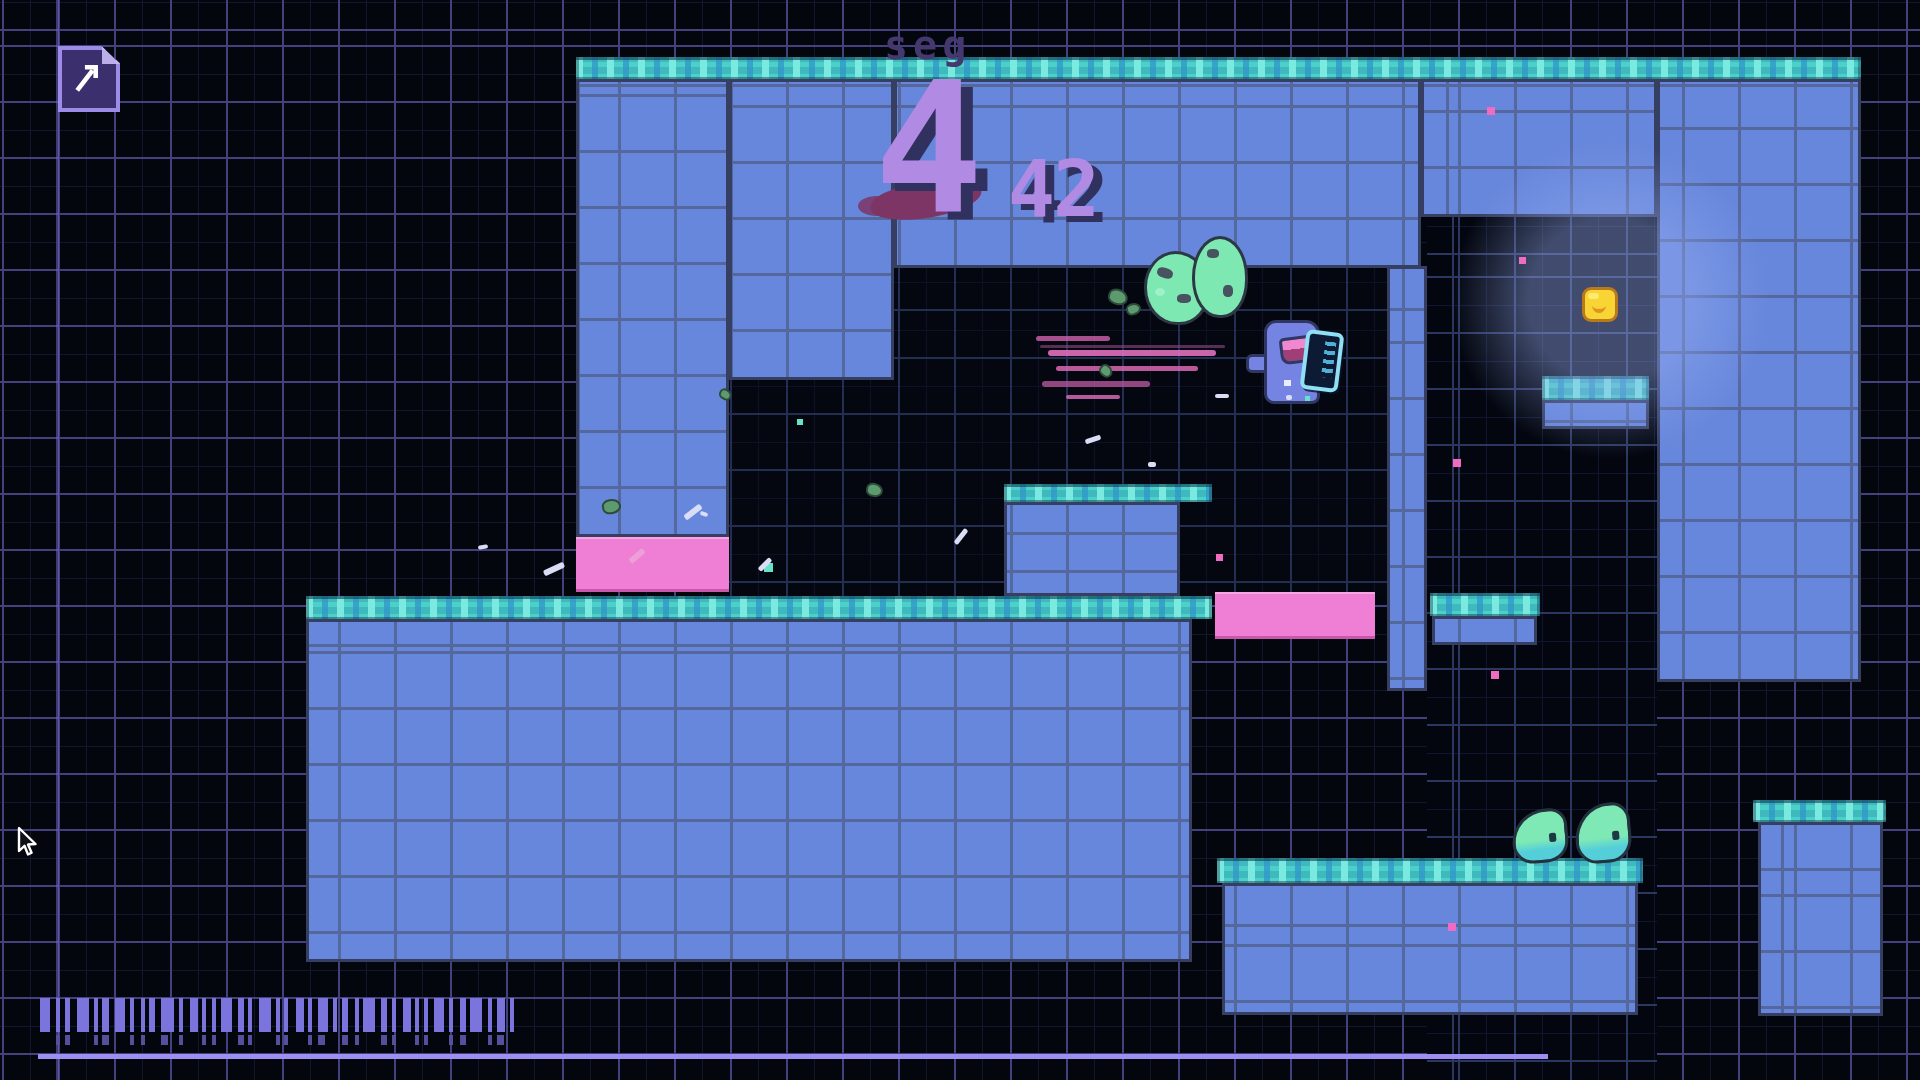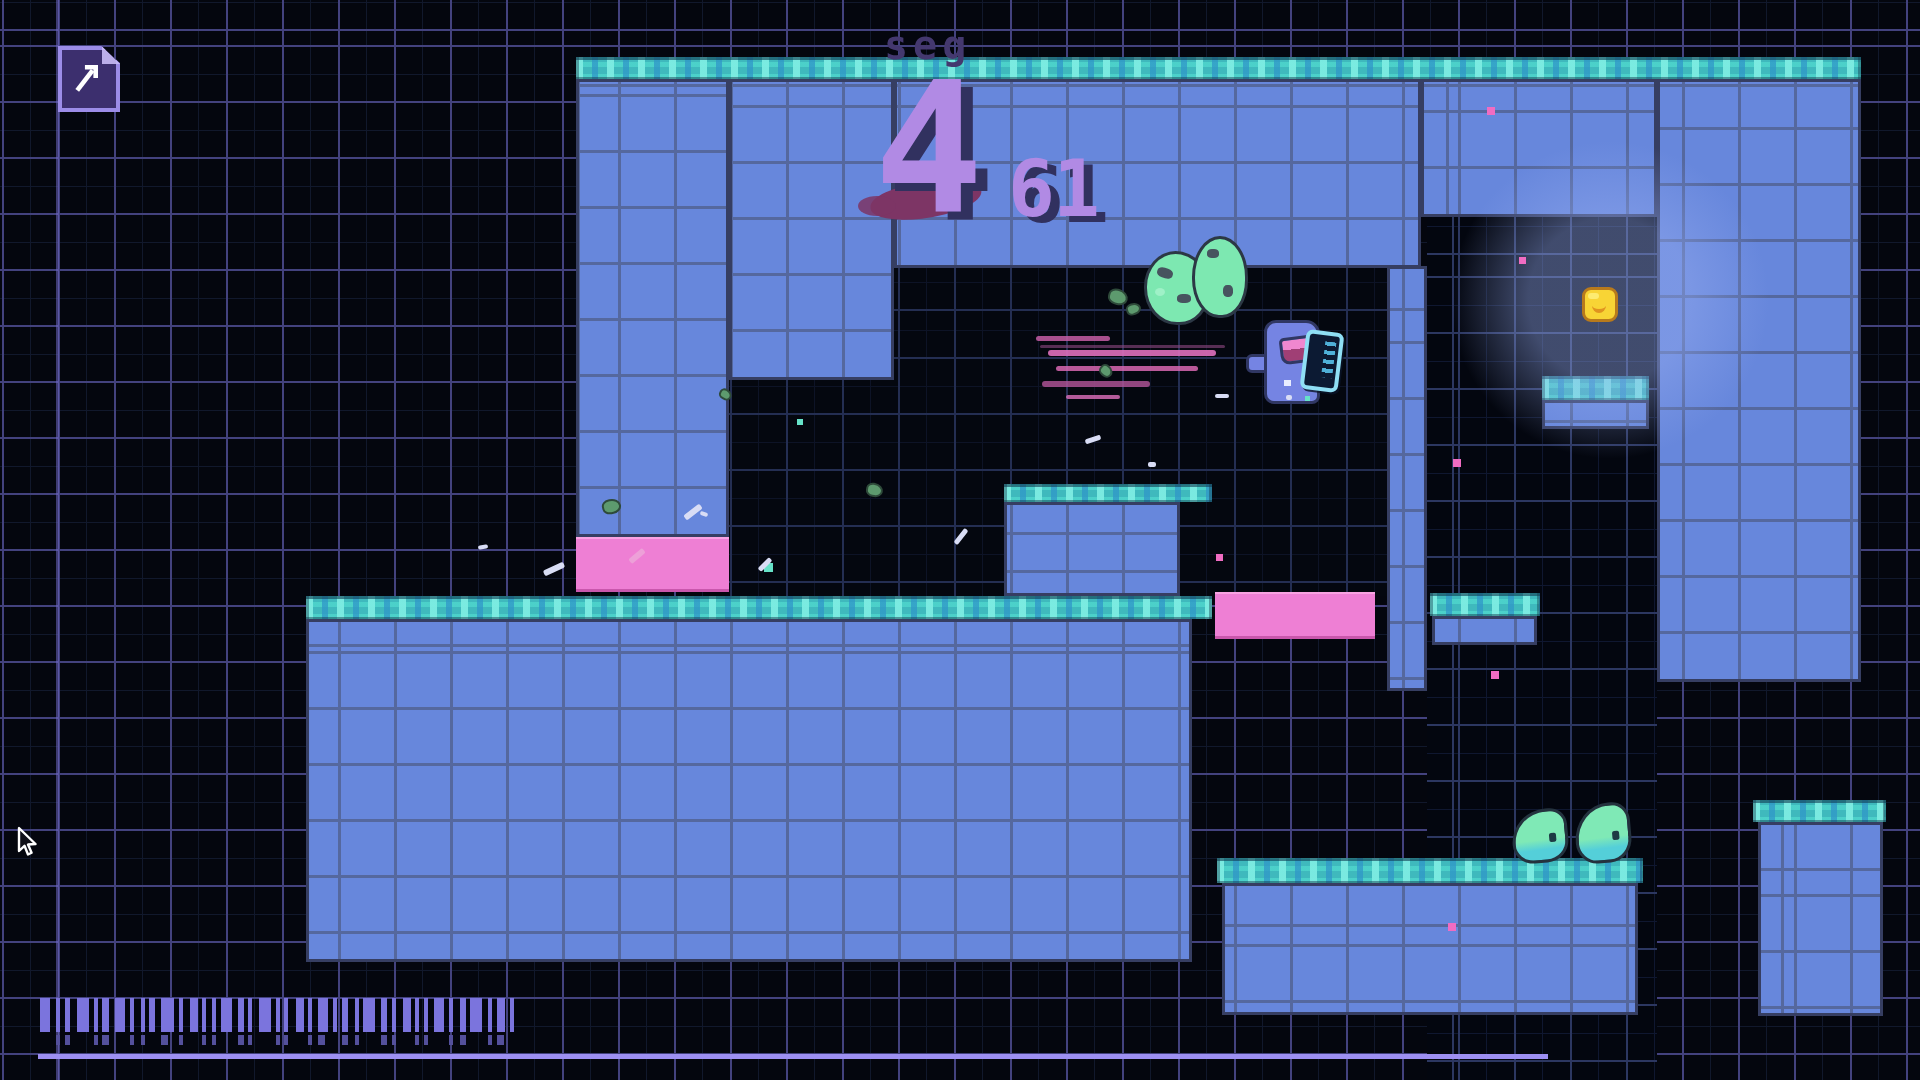--- a/index.html
+++ b/index.html
@@ -120,21 +120,21 @@
 
   <div class="abs vaccent" style="left:56px;top:0;width:3px;height:1080px;"></div>
   <div class="abs accent" style="left:38px;top:1054px;width:1510px;height:5px;"></div>
 
   <div class="abs glow" style="left:1445px;top:135px;width:330px;height:330px;"></div>
 
   <div class="abs seg-label" style="left:884px;top:22px;">seg</div>
   <div class="abs splat" style="left:870px;top:182px;width:112px;height:36px;"></div>
   <div class="abs splat2" style="left:858px;top:196px;width:38px;height:20px;"></div>
   <div class="abs seg-num" style="left:874px;top:58px;">4</div>
-  <div class="abs seg-sub" style="left:1008px;top:150px;">61</div>
+  <div class="abs seg-sub" style="left:1008px;top:150px;">42</div>
 
   <div class="map-icon" style="position: absolute; left: 58px; top: 46px;">
     <div class="fold"></div>
     <svg width="40" height="40" viewBox="0 0 24 26">
       <path d="M5 21 L15 8" stroke="#ffffff" stroke-width="3" fill="none"></path>
       <path d="M10 6 h7 v7" fill="none" stroke="#ffffff" stroke-width="3"></path>
     </svg>
   </div>
 
   <div class="abs" style="width: 72px; height: 82px; position: absolute; left: 1248px; top: 318px;">

